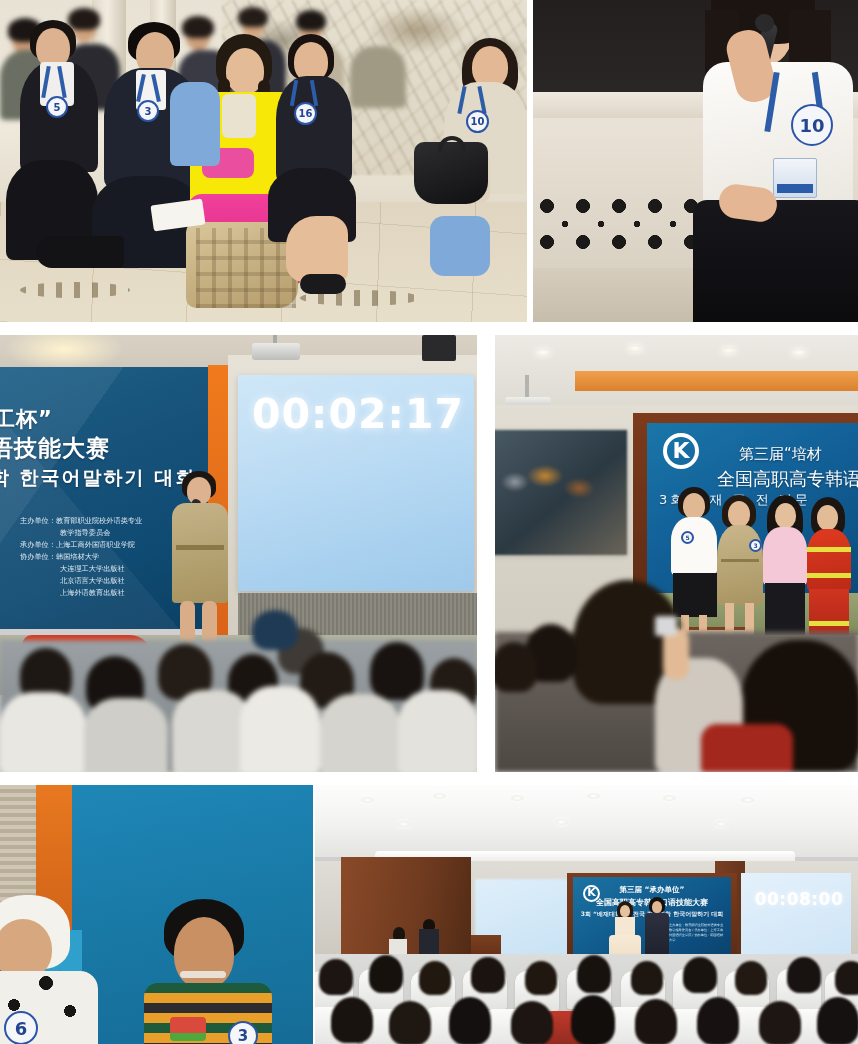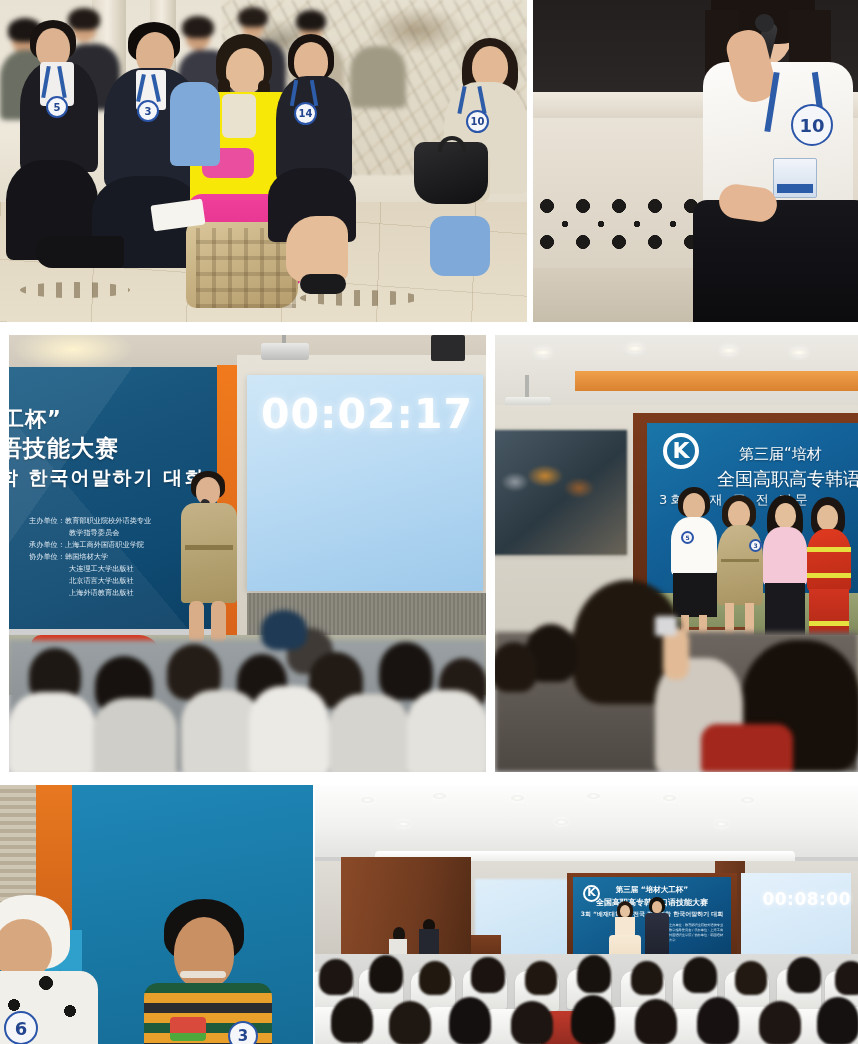--- a/index.html
+++ b/index.html
@@ -96,21 +96,21 @@
       radial-gradient(circle 3px at 32px 28px, #1c1a18 99%, transparent);
     background-size: 36px 72px;
     background-repeat: repeat-x;
   }
   #p2 .base {
     position:absolute; left:0; top:268px; width:100%; height:54px;
     background: linear-gradient(180deg,#d6cdbd,#c7bdab);
   }
 
   
-  #p3 { left: 9px; top: 335px; width: 477px; height: 437px; }
+  #p3 { left: 0; top: 335px; width: 477px; height: 437px; }
   #p3 .ceil {
     position:absolute; left:0; top:0; width:100%; height:40px;
     background: linear-gradient(180deg,#d9d2c4,#cdc6ba);
   }
   #p3 .glow {
     position:absolute; left:4px; top:0; width:120px; height:36px;
     background: radial-gradient(ellipse at 50% 40%, #fff3cf, rgba(255,243,207,0) 72%);
   }
   #p3 .banner {
     position:absolute; left:0; top:32px; width:228px; height:262px;
@@ -322,21 +322,21 @@
   }
   #p6 .scr-l {
     position:absolute; left:160px; top:94px; width:120px; height:78px;
     background: linear-gradient(160deg,#dfeffa,#c6e1f4);
   }
   #p6 .scr-r {
     position:absolute; left:426px; top:88px; width:110px; height:88px;
     background: linear-gradient(160deg,#e4f1fb,#cde4f6);
   }
   #p6 .timer6 {
-    position:absolute; left:432px; top:104px; width:104px; text-align:right;
+    position:absolute; left:432px; top:104px; width:104px; text-align:center;
     color:#ffffff; font-size:17px; font-weight:bold; letter-spacing:.5px;
     font-family:"DejaVu Sans",sans-serif; text-shadow:0 0 5px rgba(255,255,255,.85);
   }
   #p6 .stageframe6 {
     position:absolute; left:252px; top:88px; width:170px; height:92px;
     background: linear-gradient(180deg,#7c3c1d,#5a2b14);
   }
   #p6 .banner6 {
     position:absolute; left:258px; top:92px; width:158px; height:82px;
     background: linear-gradient(150deg,#1b73a4,#0d5082 70%,#0a426d);
@@ -449,21 +449,21 @@
       <div style="position:absolute;left:170px;top:82px;width:50px;height:84px;background:#7fa9d8;border-radius:18px 18px 6px 6px;"></div>
       <div style="position:absolute;left:298px;top:160px;width:46px;height:78px;background:#7fa9d8;border-radius:16px 16px 5px 5px;"></div>
       <div style="position:absolute;left:430px;top:216px;width:60px;height:60px;background:#7fa9d8;border-radius:14px;"></div>
 
       <div>
         <div class="hair" style="left:288px;top:34px;width:46px;height:46px;background:#19120e;"></div>
         <div class="head" style="left:294px;top:42px;width:34px;height:40px;background:#e0b693;"></div>
         <div class="body" style="left:276px;top:76px;width:76px;height:106px;background:#21222a;"></div>
         <div class="lanyard" style="left:292px;top:80px;width:4px;height:26px;transform:rotate(10deg);"></div>
         <div class="lanyard" style="left:312px;top:80px;width:4px;height:26px;transform:rotate(-10deg);"></div>
-        <div class="badge" style="left:294px;top:102px;width:23px;height:23px;font-size:10px;">14</div>
+        <div class="badge" style="left:294px;top:102px;width:23px;height:23px;font-size:10px;">16</div>
         <div class="body" style="left:268px;top:168px;width:88px;height:74px;background:#18181e;"></div>
         <div style="position:absolute;left:286px;top:216px;width:62px;height:66px;background:#e6bd99;border-radius:30px 18px 10px 18px;"></div>
         <div style="position:absolute;left:300px;top:274px;width:46px;height:20px;background:#1a1a1c;border-radius:10px;"></div>
       </div>
 
       <div>
         <div class="hair" style="left:462px;top:38px;width:56px;height:62px;background:#241a13;"></div>
         <div class="head" style="left:472px;top:46px;width:36px;height:42px;background:#e2b994;"></div>
         <div class="body" style="left:444px;top:82px;width:84px;height:112px;background:#e2dac8;"></div>
         <div class="lanyard" style="left:460px;top:86px;width:4px;height:28px;transform:rotate(11deg);"></div>
@@ -710,21 +710,21 @@
       <div class="wallband"></div>
       <div class="woodL"></div>
       <div class="woodR"></div>
       <div class="scr-l blur"></div>
       <div class="scr-r"></div>
       <span class="timer6">00:08:00</span>
 
       <div class="stageframe6"></div>
       <div class="banner6">
         <div class="b6-logo"></div>
-        <span class="b6l1">第三届 “培材大工杯”</span>
+        <span class="b6l1">第三届 “承办单位”</span>
         <span class="b6l2">全国高职高专韩语口语技能大赛</span>
         <span class="b6l3">3회  “배재대학교” 전국 전문대학 한국어말하기 대회</span>
         <span class="b6org">主办单位：教育部职业院校外语类专业教学指导委员会 / 承办单位：上海工商外国语职业学院 / 协办单位：韩国培材大学</span>
       </div>
 
       <div>
         <div class="hair" style="left:302px;top:116px;width:16px;height:18px;background:#241811;"></div>
         <div class="head" style="left:305px;top:120px;width:10px;height:12px;background:#e6c3a0;"></div>
         <div style="position:absolute;left:300px;top:132px;width:20px;height:22px;background:#f6e7d2;"></div>
         <div style="position:absolute;left:294px;top:150px;width:32px;height:36px;background:linear-gradient(180deg,#f7ead6,#ecd9bd);border-radius:4px 4px 12px 12px;"></div>

